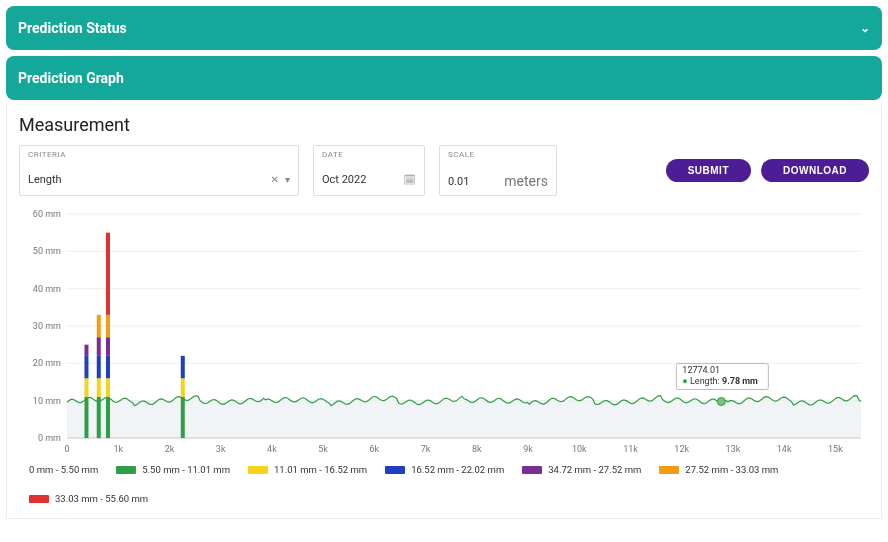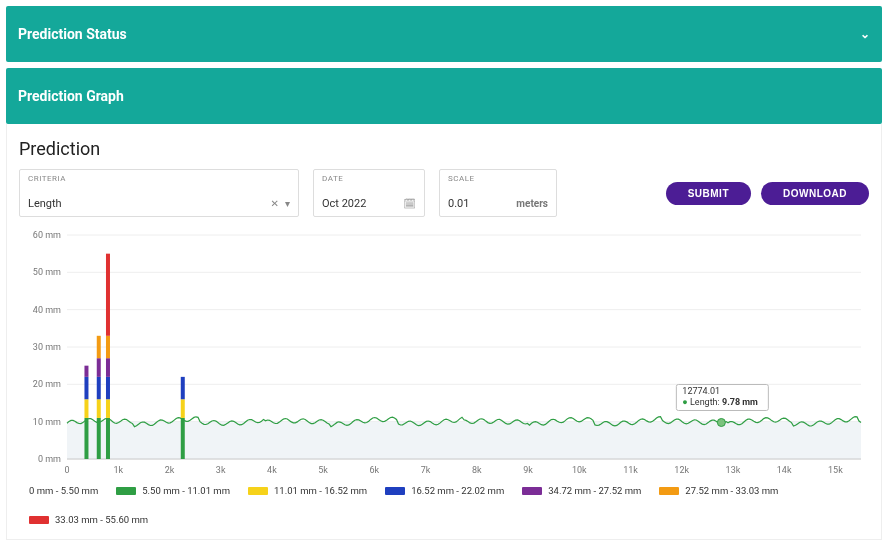--- a/index.html
+++ b/index.html
@@ -12,25 +12,25 @@
   }
   .panel {
     margin: 6px;
     border-radius: 3px;
   }
   .panel-header {
     background: #14a89a;
     color: #fff;
     font-weight: 700;
     font-size: 14px;
-    padding: 20px 12px;
+    padding: 14px 12px;
     display: flex;
     justify-content: space-between;
     align-items: center;
-    border-radius: 2px;
+    border-radius: 8px;
   }
   .panel-header .chevron { font-size: 12px; }
   .panel-body {
     padding: 10px 12px 14px 12px;
     border: 1px solid #eee;
     border-top: none;
   }
   .section-title {
     font-size: 18px;
     font-weight: 400;
@@ -71,23 +71,22 @@
     color: #333;
   }
   .field-icons {
     display: flex;
     gap: 6px;
     font-size: 10px;
     color: #888;
   }
   .field-icons span { line-height: 1; }
   .scale-unit {
-    font-size: 10px;
+    font-size: 14px;
     color: #777;
-    font-weight: bold;
   }
   .btn-group {
     margin-left: auto;
     display: flex;
     gap: 10px;
     align-items: center;
   }
   .btn {
     background: #4c1d95;
     color: #fff;
@@ -172,21 +171,21 @@
     <span>Prediction Status</span>
     <span class="chevron">⌄</span>
   </div>
 </div>
 
 <div class="panel">
   <div class="panel-header">
     <span>Prediction Graph</span>
   </div>
   <div class="panel-body">
-    <div class="section-title">Prediction</div>
+    <div class="section-title">Measurement</div>
 
     <div class="controls-row">
       <div class="field field-criteria">
         <span class="field-label">CRITERIA</span>
         <div class="field-value-row">
           <span class="field-value">Length</span>
           <span class="field-icons">
             <span>✕</span>
             <span>▾</span>
           </span>

